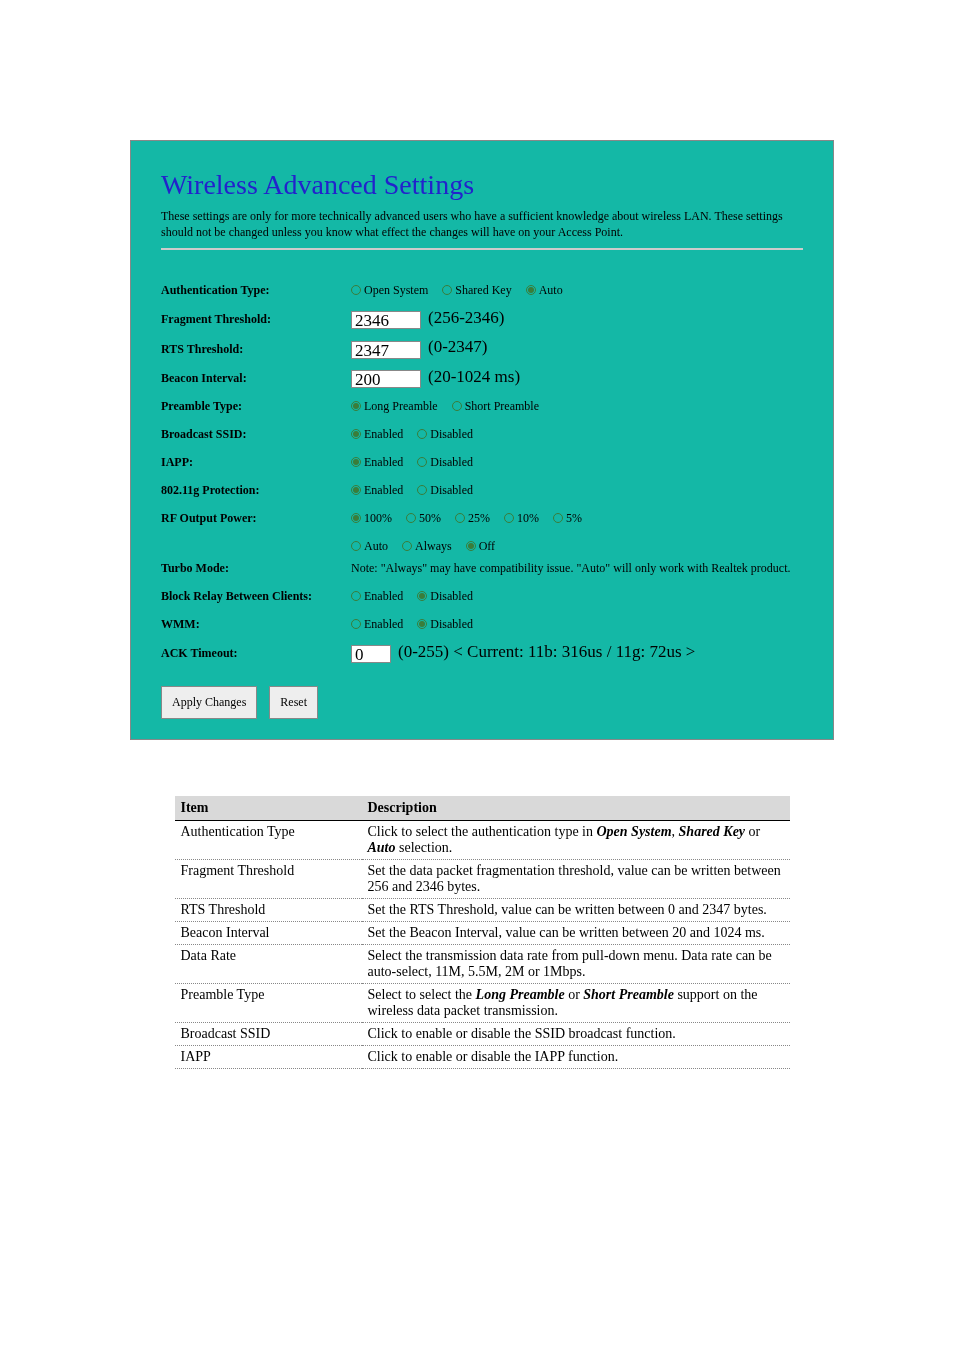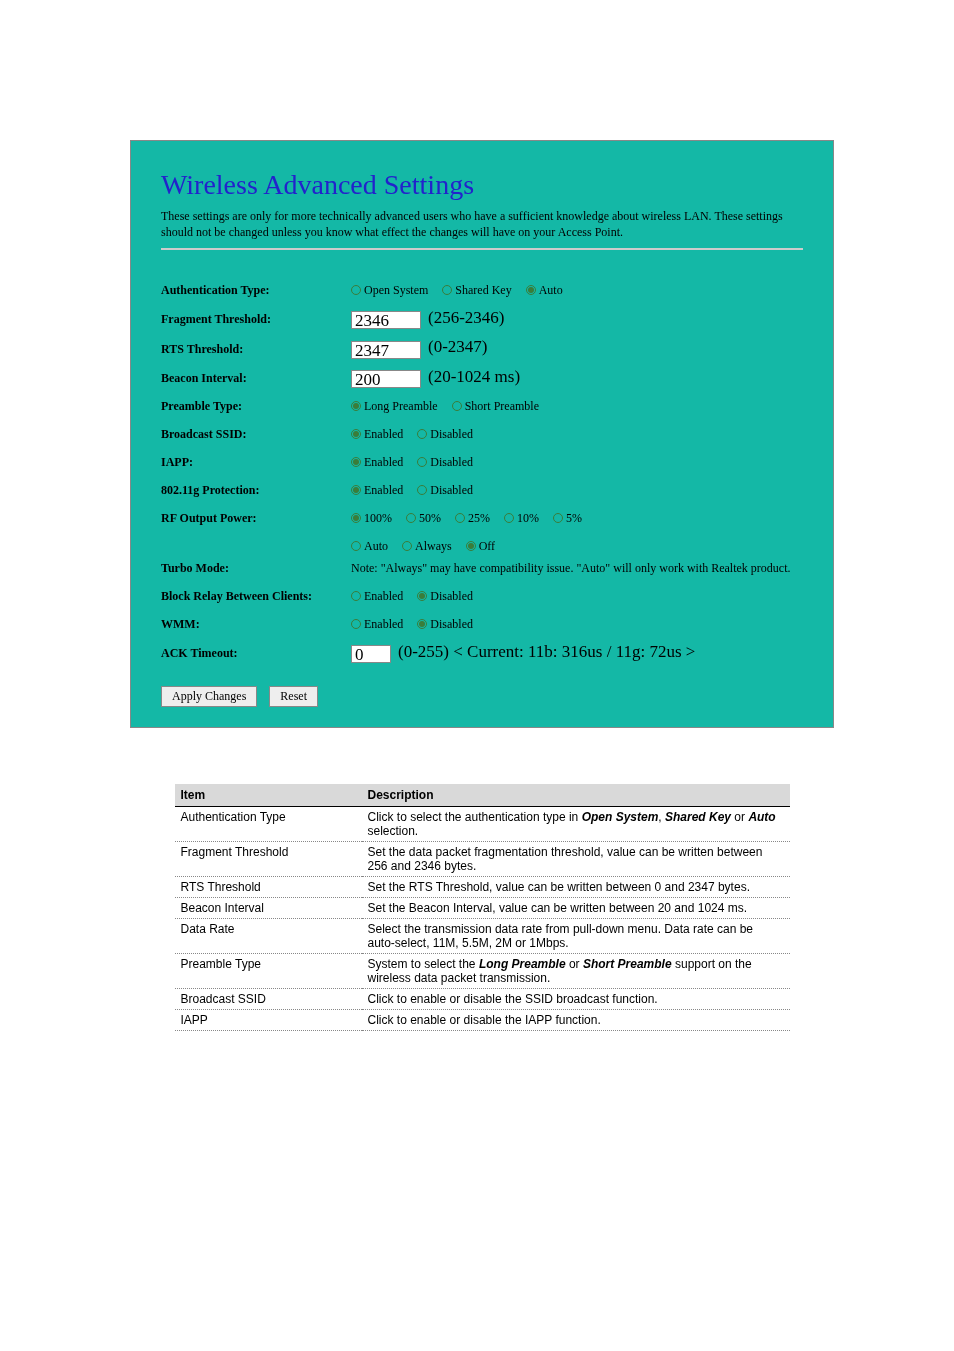--- a/index.html
+++ b/index.html
@@ -117,38 +117,38 @@
     line-height: 12px;
     margin-left: 2px;
     vertical-align: top;
     color: #2a5a8a;
   }
   .btn {
     display: inline-block;
     border: 1px solid #888;
     background: #eee;
     font-size: 12px;
-    padding: 2px 10px;
+    padding: 8px 10px;
     margin-right: 8px;
   }
   .btnrow {
     padding: 15px 0 0 30px;
   }
   .note {
     font-size: 12px;
     margin-top: 2px;
   }
 
   
   .desc-table {
     margin: 8px auto;
     width: 615px;
     border-collapse: collapse;
-    font-family: Liberation Sans, sans-serif;
-    font-size: 12px;
+    font-family: Liberation Serif, serif;
+    font-size: 14px;
   }
   .desc-table thead th {
     text-align: left;
     font-weight: bold;
     background: #d9d9d9;
     border-bottom: 1px solid #000;
     padding: 4px 6px;
   }
   .desc-table td {
     padding: 3px 6px;
@@ -283,21 +283,21 @@
         <tr>
           <td class="item">Beacon Interval</td>
           <td>Set the Beacon Interval, value can be written between 20 and 1024 ms.</td>
         </tr>
         <tr>
           <td class="item">Data Rate</td>
           <td>Select the transmission data rate from pull-down menu. Data rate can be auto-select, 11M, 5.5M, 2M or 1Mbps.</td>
         </tr>
         <tr>
           <td class="item">Preamble Type</td>
-          <td><span>System to select the </span><span style="font-weight: bold; font-style: italic;">Long Preamble</span><span> or </span><span style="font-weight: bold; font-style: italic;">Short Preamble</span><span> support on the wireless data packet transmission.</span></td>
+          <td><span>Select to select the </span><span style="font-weight: bold; font-style: italic;">Long Preamble</span><span> or </span><span style="font-weight: bold; font-style: italic;">Short Preamble</span><span> support on the wireless data packet transmission.</span></td>
         </tr>
         <tr>
           <td class="item">Broadcast SSID</td>
           <td>Click to enable or disable the SSID broadcast function.</td>
         </tr>
         <tr>
           <td class="item">IAPP</td>
           <td>Click to enable or disable the IAPP function.</td>
         </tr>
       </tbody>

